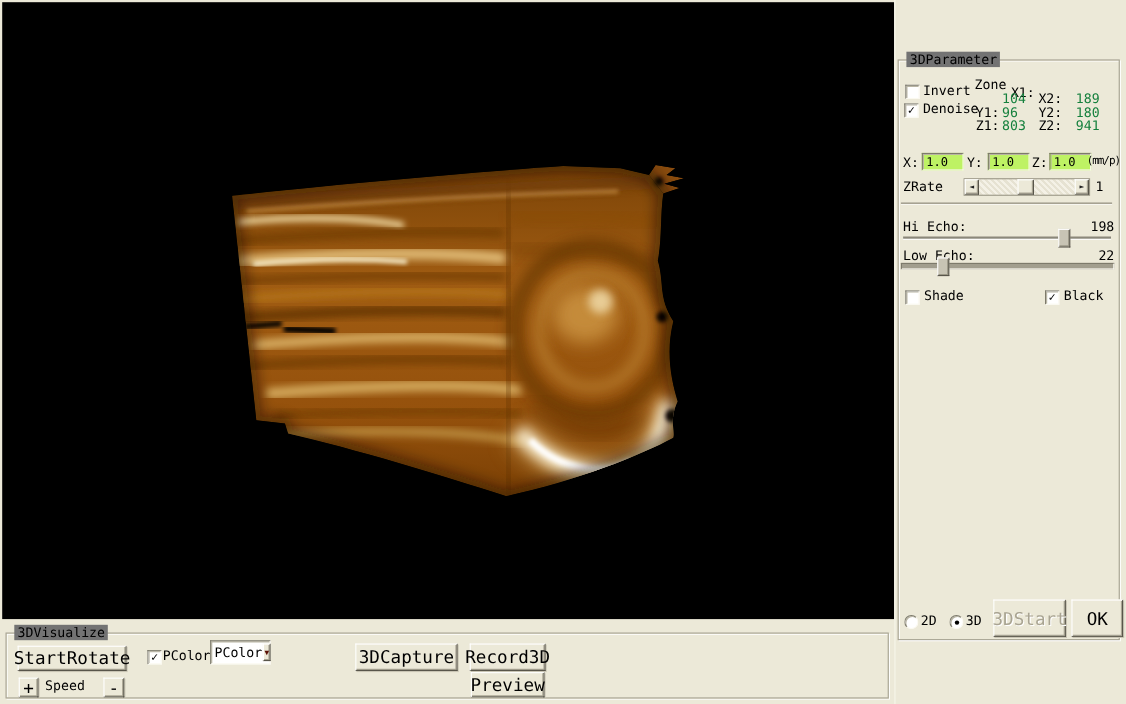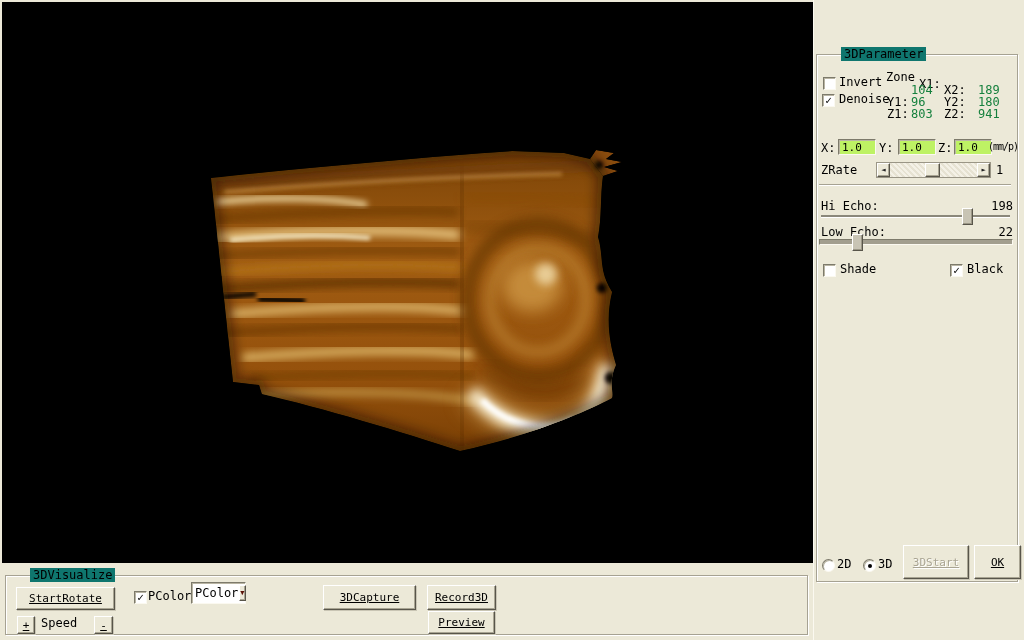--- a/index.html
+++ b/index.html
@@ -12,27 +12,27 @@
   }
   .abs{position:absolute;}
   
   #viewport{left:2px;top:2px;width:811px;height:561px;background:#000;}
   
   #right-panel{left:813px;top:0;width:211px;height:640px;background:#ece9d8;
     box-shadow:inset 1px 0 0 #fbf9f0;}
   #bottom-panel{left:0;top:563px;width:813px;height:77px;background:#ece9d8;}
   
   .groupbox{border:1px solid #a6a292;box-shadow:1px 1px 0 #ffffff, inset 1px 1px 0 #ffffff;}
-  .group-label{position:absolute;top:-8px;left:24px;background:#0f766e;padding:0 3px;line-height:14px;}
+  .group-label{position:absolute;top:-8px;left:7px;background:#737373;padding:0 3px;line-height:14px;}
   
   .btn{
     background:#ece9d8;border:1px solid;border-color:#ffffff #58554a #58554a #ffffff;
     box-shadow:inset -1px -1px 0 #a9a593, 1px 1px 0 #c9c5b4;
     display:flex;align-items:center;justify-content:center;
-    font-family:inherit;font-size:11px;color:#000;cursor:pointer;text-decoration:underline;
+    font-family:inherit;font-size:16px;color:#000;cursor:pointer;
   }
   .btn.disabled{color:#a9a492;text-shadow:1px 1px 0 #fff;cursor:default;}
   .sunken{background:#bef264;border:1px solid;border-color:#7d7a6b #fbf9f0 #fbf9f0 #7d7a6b;
     box-shadow:inset 1px 1px 0 #b9b5a3;}
   .checkbox{width:11px;height:11px;background:#fff;border:1px solid;
     border-color:#7d7a6b #fbf9f0 #fbf9f0 #7d7a6b;box-shadow:inset 1px 1px 0 #b9b5a3;
     display:flex;align-items:center;justify-content:center;cursor:pointer;}
   .checkbox .tick{font-size:11px;line-height:9px;font-weight:bold;margin-top:-1px;}
   .radio{width:11px;height:11px;border-radius:50%;background:#fff;border:1px solid;
     border-color:#7d7a6b #fbf9f0 #fbf9f0 #7d7a6b;box-shadow:inset 1px 1px 0 #b9b5a3;

